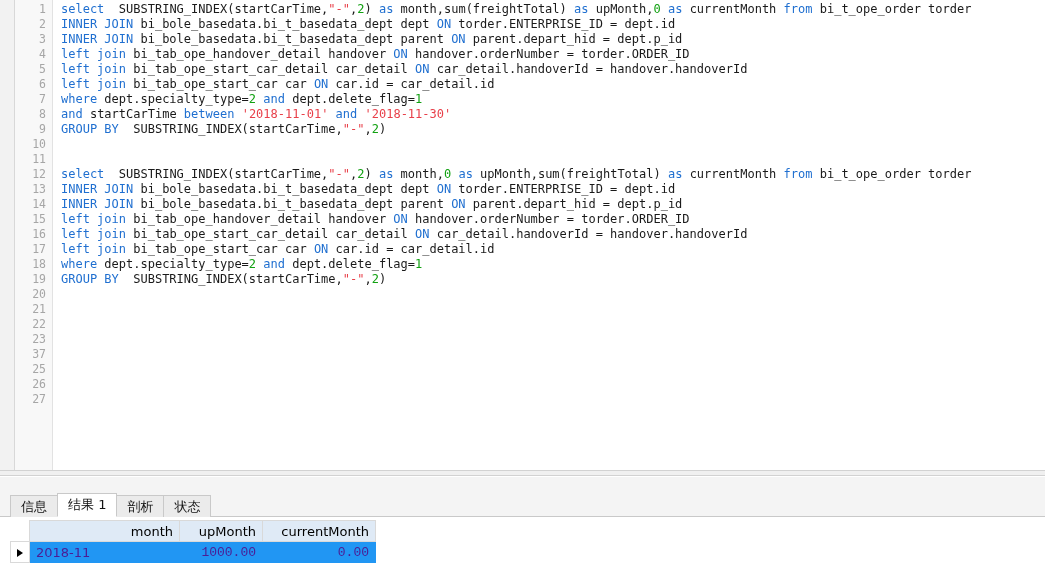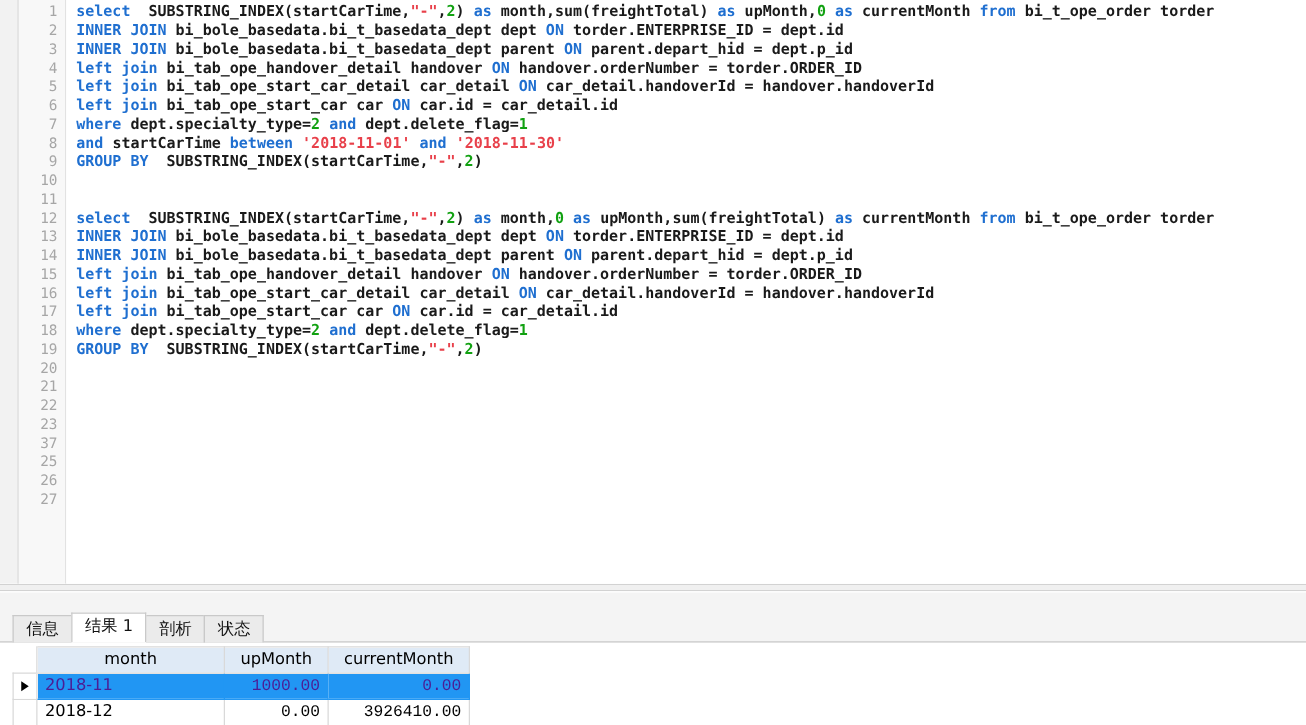--- a/index.html
+++ b/index.html
@@ -59,21 +59,20 @@
     color: #a6a6a6;
     white-space: pre;
   }
   #code-area {
     flex: 1 1 auto;
     background: #ffffff;
     padding-top: 2px;
     padding-left: 8px;
     box-sizing: border-box;
     overflow: hidden;
-    font-weight: bold;
   }
   .code-line {
     height: 15px;
     line-height: 15px;
     font-family: "DejaVu Sans Mono", monospace;
     font-size: 12px;
     white-space: pre;
     color: #1a1a1a;
   }
   .kw   { color: #1f6fd0; }
@@ -170,21 +169,21 @@
   col.c-2    { width: 113px; }
 
   table.grid th.indicator-head {
     background: #ffffff;
     border-top: none;
     border-left: none;
     border-bottom: none;
   }
   table.grid th.col-head {
     background: #dfeaf6;
-    text-align: center;
+    text-align: right;
     color: #000;
   }
   td.ind {
     background: #ffffff;
     border: none;
     text-align: center;
     padding: 0;
     position: relative;
   }
   .row-marker {
@@ -293,24 +292,18 @@
               <th class="col-head">currentMonth</th>
             </tr>
         </thead>
         <tbody id="grid-body">
             <tr class="selected">
               <td class="ind"><span class="row-marker"></span></td>
               <td class="cell">2018-11</td>
               <td class="cell num-cell">1000.00</td>
               <td class="cell num-cell">0.00</td>
             </tr>
-            <tr class="">
-              <td class="ind"></td>
-              <td class="cell">2018-12</td>
-              <td class="cell num-cell">0.00</td>
-              <td class="cell num-cell">3926410.00</td>
-            </tr>
           </tbody>
       </table>
     </div>
   </div>
 
 </div>
 
 </body></html>

